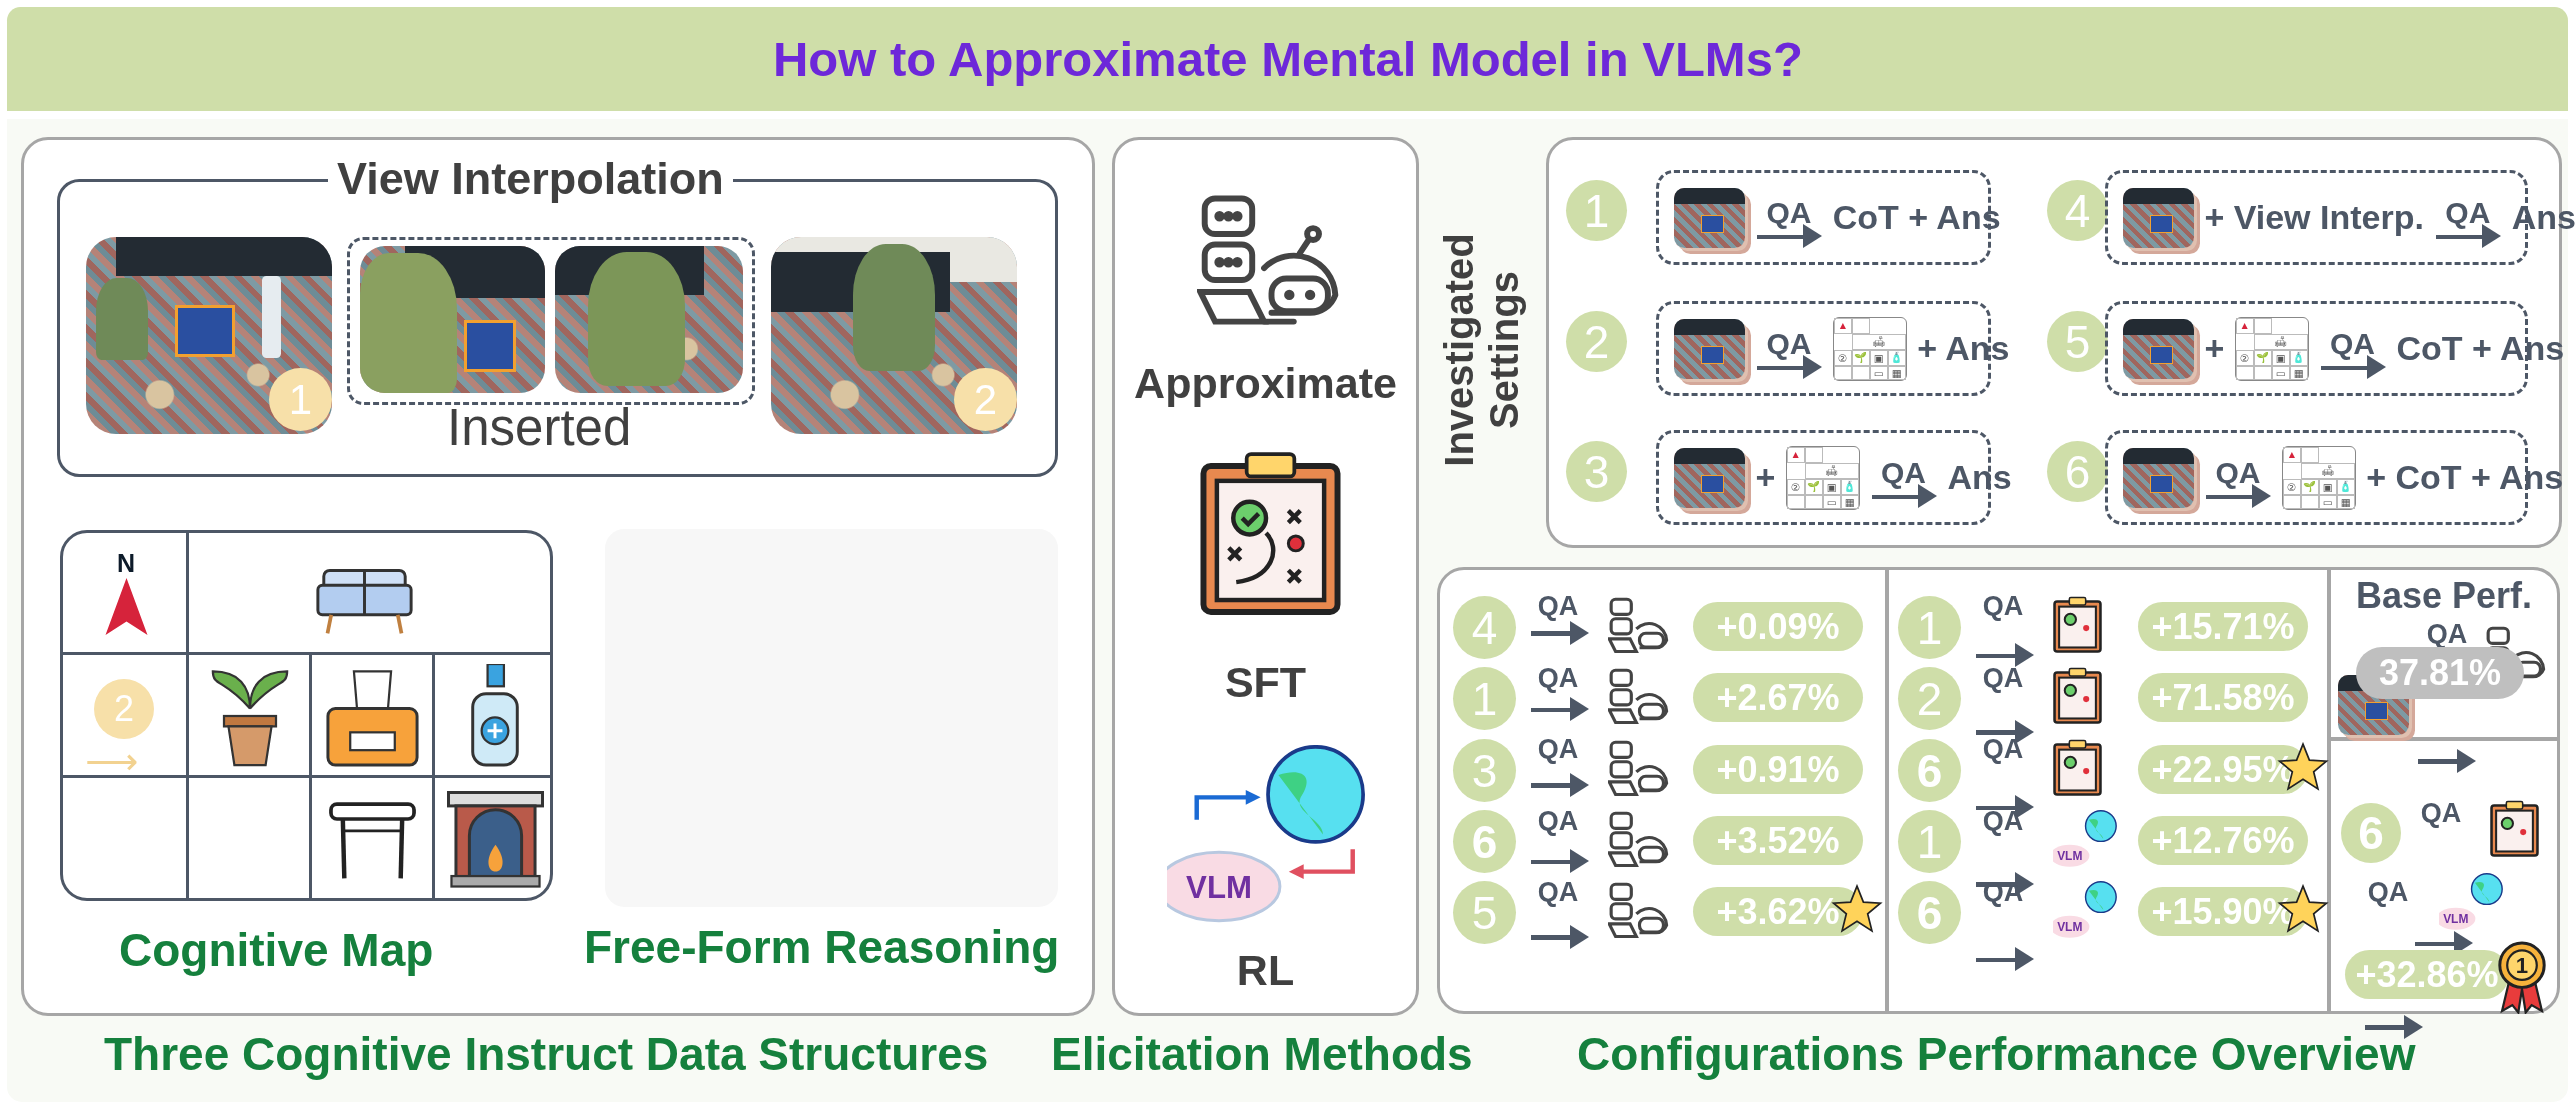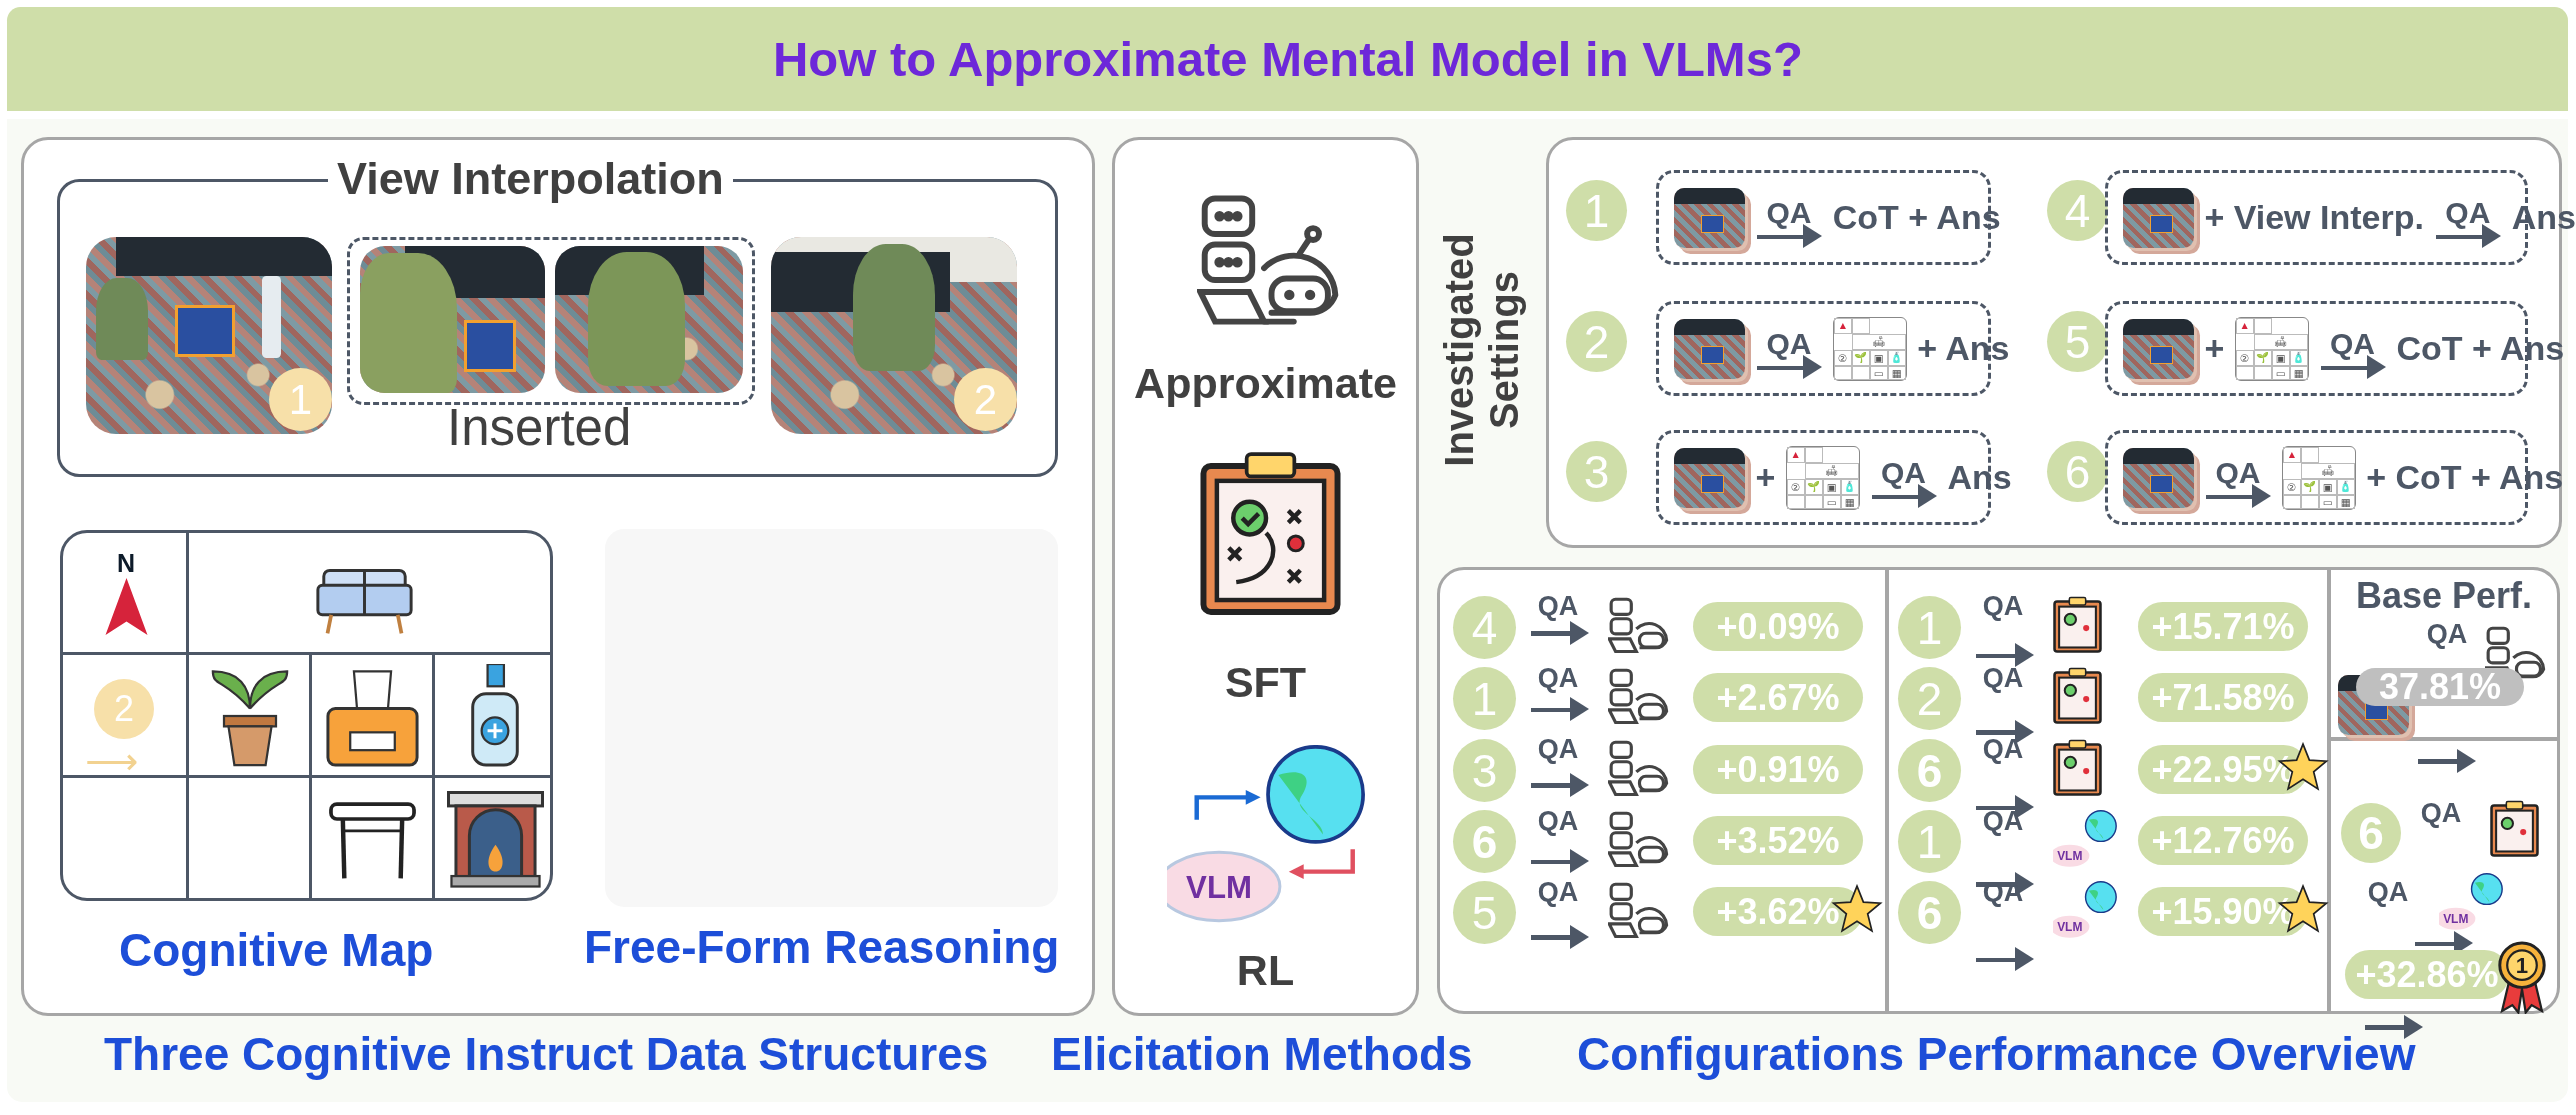--- a/index.html
+++ b/index.html
@@ -3,21 +3,21 @@
 <meta charset="utf-8">
 <style>
   *{box-sizing:border-box;margin:0;padding:0}
   html,body{width:2576px;height:1115px;background:#ffffff;overflow:hidden}
   body{font-family:"Liberation Sans","DejaVu Sans",sans-serif;color:#404040;position:relative}
   .abs{position:absolute}
   .title-bar{left:7.4px;top:7.4px;width:2561px;height:104px;background:#cfdea9;border-radius:13.4px 13.4px 0 0;display:flex;align-items:center;justify-content:center}
   .title-bar span{font-size:49px;font-weight:bold;color:#6d28d9}
   .canvas{left:7.4px;top:119px;width:2561px;height:983px;background:#f8faf5;border-radius:0 0 15px 15px}
   .panel{background:#fff;border:3.7px solid #a6a6a6;border-radius:27px}
-  .caption{font-size:46px;font-weight:bold;color:#1d4ed8;white-space:nowrap}
+  .caption{font-size:46px;font-weight:bold;color:#15803d;white-space:nowrap}
   .dark-box{border:3.7px solid #4d5766;border-radius:22.3px}
   .photo{border-radius:30px;overflow:hidden}
   .rug{background:
     radial-gradient(circle at 30% 80%, #d9c4a0 0 13.4px, transparent 15px),
     radial-gradient(circle at 70% 70%, #d9c4a0 0 10.4px, transparent 12px),
     repeating-linear-gradient(45deg,#a0665e 0 6px,#7e9aa3 6px 12px,#b58378 12px 18px,#6e8c96 18px 24px);}
   .sofa{background:#232b33}
   .badge-num{border-radius:50%;background:#f7e0a9;color:#fff;display:flex;align-items:center;justify-content:center;font-size:42px}
   .green-circle{border-radius:50%;background:#cfdea9;color:#fff;display:flex;align-items:center;justify-content:center;font-size:46px;font-weight:normal}
   .pill{background:#cfdea9;border-radius:37px;color:#fff;font-weight:bold;font-size:36px;display:flex;align-items:center;justify-content:center}
@@ -452,21 +452,21 @@
 <div class="abs mini-photo" style="left:2338px;top:630px"></div>
 <div class="abs qa" style="left:2421px;top:619px;width:52px">QA</div>
 <div class="abs arrow" style="left:2418px;top:654px;width:42px"></div>
 <div class="abs robot-icon" style="left:2485px;top:625px"><svg width="63" height="60" viewBox="0 0 200 190" fill="none" stroke="#444" stroke-width="10">
       <rect x="10" y="10" width="64" height="48" rx="14"></rect>
       <rect x="10" y="72" width="64" height="48" rx="14"></rect>
       <path d="M4 136 H70 L90 176 H24 Z"></path>
       <path d="M90 104 A56 56 0 0 1 186 140 A36 36 0 0 1 150 164 H100"></path>
       <rect x="100" y="118" width="76" height="44" rx="20"></rect>
     </svg></div>
-<div class="abs pill grey" style="left:2356px;top:668px;width:168px;height:38px">37.81%</div>
+<div class="abs pill grey" style="left:2356px;top:647px;width:168px;height:52px">37.81%</div>
 
 <div class="abs green-circle" style="left:2341px;top:803px;width:60px;height:60px;font-weight:bold">6</div>
 <div class="abs qa" style="left:2415px;top:798px;width:52px">QA</div>
 <div class="abs arrow" style="left:2415px;top:832px;width:42px"></div>
 <div class="abs clip-icon" style="left:2490px;top:800px"><svg width="49" height="57" viewBox="0 0 192 220">
       <rect x="6" y="20" width="180" height="196" rx="10" fill="#e8894f" stroke="#222" stroke-width="10"></rect>
       <rect x="24" y="40" width="144" height="160" fill="#faf0ee" stroke="#222" stroke-width="8"></rect>
       <rect x="64" y="4" width="64" height="30" rx="6" fill="#ffd56b" stroke="#222" stroke-width="6"></rect>
       <circle cx="68" cy="90" r="22" fill="#6ccf6c" stroke="#222" stroke-width="8"></circle>
       <circle cx="130" cy="124" r="12" fill="#e0303b"></circle>

